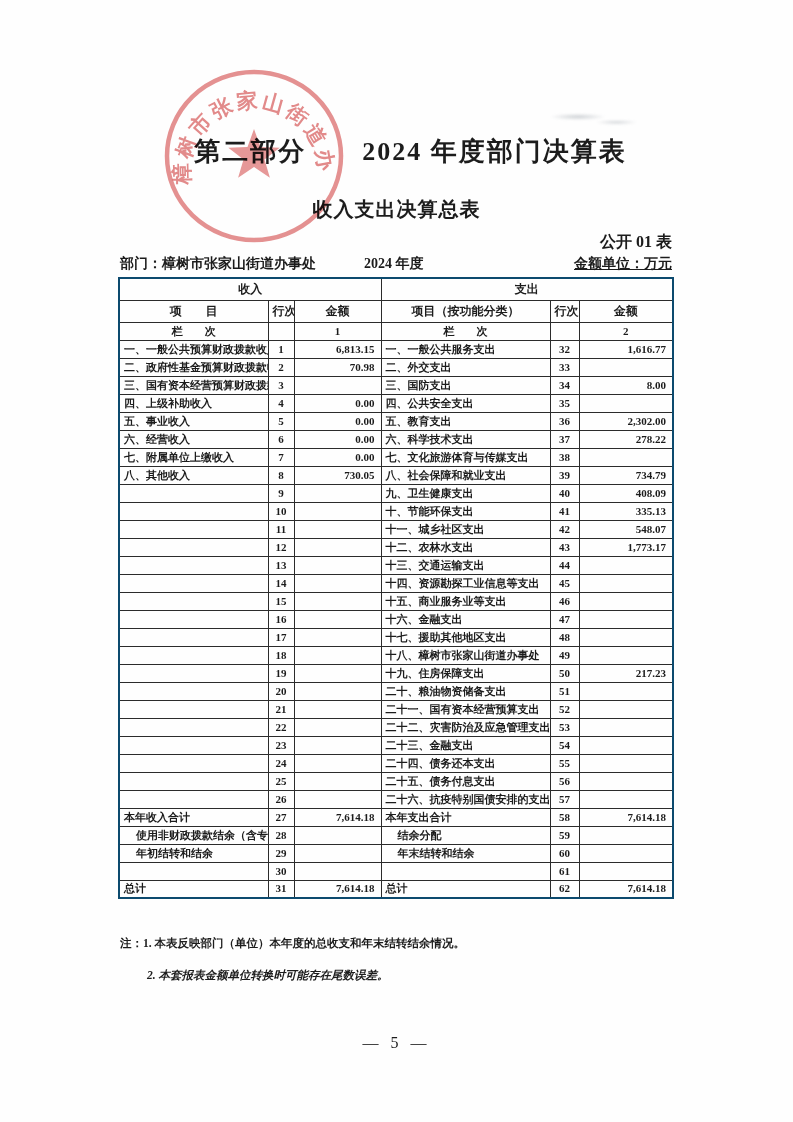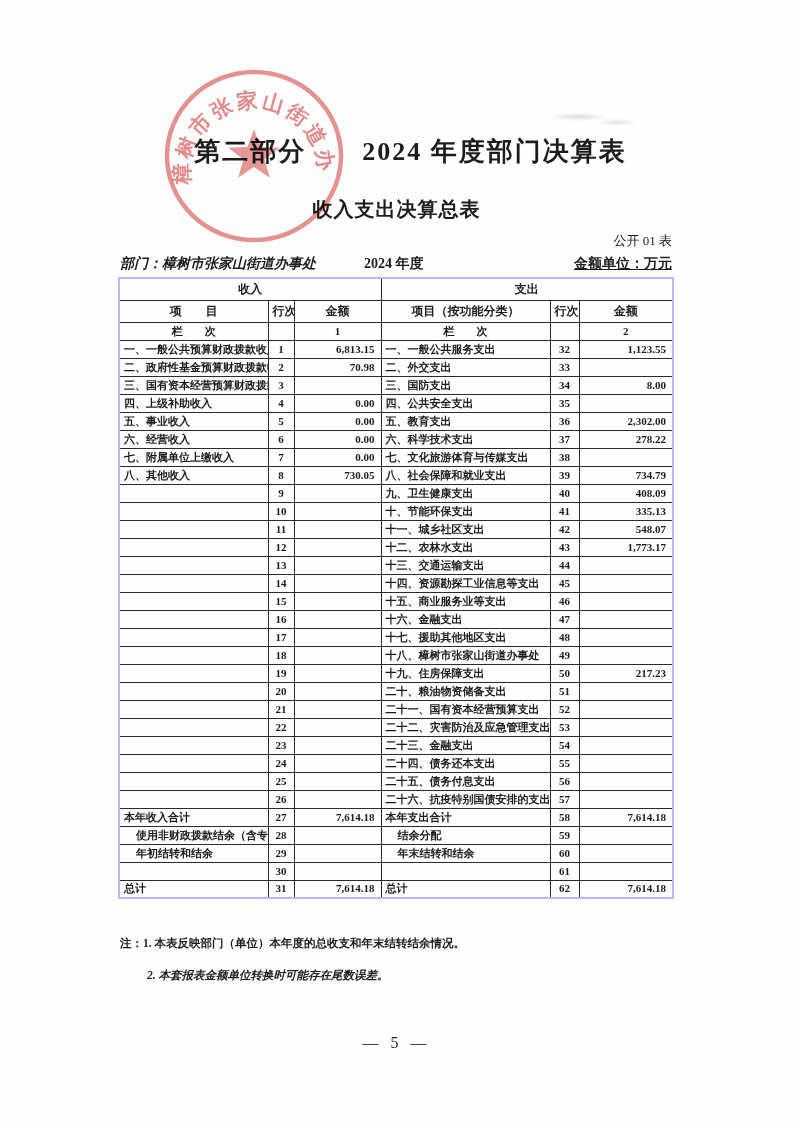--- a/index.html
+++ b/index.html
@@ -25,43 +25,43 @@
     text-align:center;padding-left:28px;box-sizing:border-box;
     font-size:26px;font-weight:bold;letter-spacing:2px;
   }
   .table-title{
     position:absolute;top:196px;left:0;width:100%;
     text-align:center;
     font-size:20px;font-weight:bold;letter-spacing:1px;
   }
   .public-no{
     position:absolute;top:232px;right:121px;
-    font-size:13px;font-weight:normal;
+    font-size:16px;font-weight:bold;
   }
   .meta{
     position:absolute;top:255px;left:118px;width:554px;height:18px;
     font-size:14px;font-weight:bold;
   }
-  .meta .dept{position:absolute;left:2px;font-style:italic;}
+  .meta .dept{position:absolute;left:2px;}
   .meta .year{position:absolute;left:246px;}
   .meta .unit{position:absolute;right:0;text-decoration:underline;}
 
   table.main{
     position:absolute;top:277px;left:118px;
     width:554px;border-collapse:collapse;table-layout:fixed;
     font-size:11px;font-weight:bold;
   }
   table.main th,table.main td{
     border:1px solid #2b2b2b;
     padding:0 4px;
     overflow:hidden;white-space:nowrap;
     height:18px;line-height:1;
     box-sizing:border-box;
   }
-  table.main{border:2px solid #c4b5fd;}
+  table.main{border:2px solid #0c4a6e;}
   table.main thead tr.h1 th{height:22px;font-size:12px;}
   table.main thead tr.h2 th{height:22px;font-size:12px;font-weight:bold;}
   table.main thead tr.h3 td{text-align:center;}
   table.main td.item{text-align:left;}
   table.main td.num{text-align:center;padding:0 1px;}
   table.main td.amt{text-align:right;padding-right:6px;}
   table.main td.ind{padding-left:16px;}
   table.main td.ctr{text-align:left;}
 
   .notes{
@@ -127,21 +127,21 @@
         <td>2</td>
       </tr>
     </thead>
     <tbody>
         <tr>
           <td class="item">一、一般公共预算财政拨款收入</td>
           <td class="num">1</td>
           <td class="amt">6,813.15</td>
           <td class="item">一、一般公共服务支出</td>
           <td class="num">32</td>
-          <td class="amt">1,123.55</td>
+          <td class="amt">1,616.77</td>
         </tr>
         <tr>
           <td class="item">二、政府性基金预算财政拨款收入</td>
           <td class="num">2</td>
           <td class="amt">70.98</td>
           <td class="item">二、外交支出</td>
           <td class="num">33</td>
           <td class="amt"></td>
         </tr>
         <tr>

